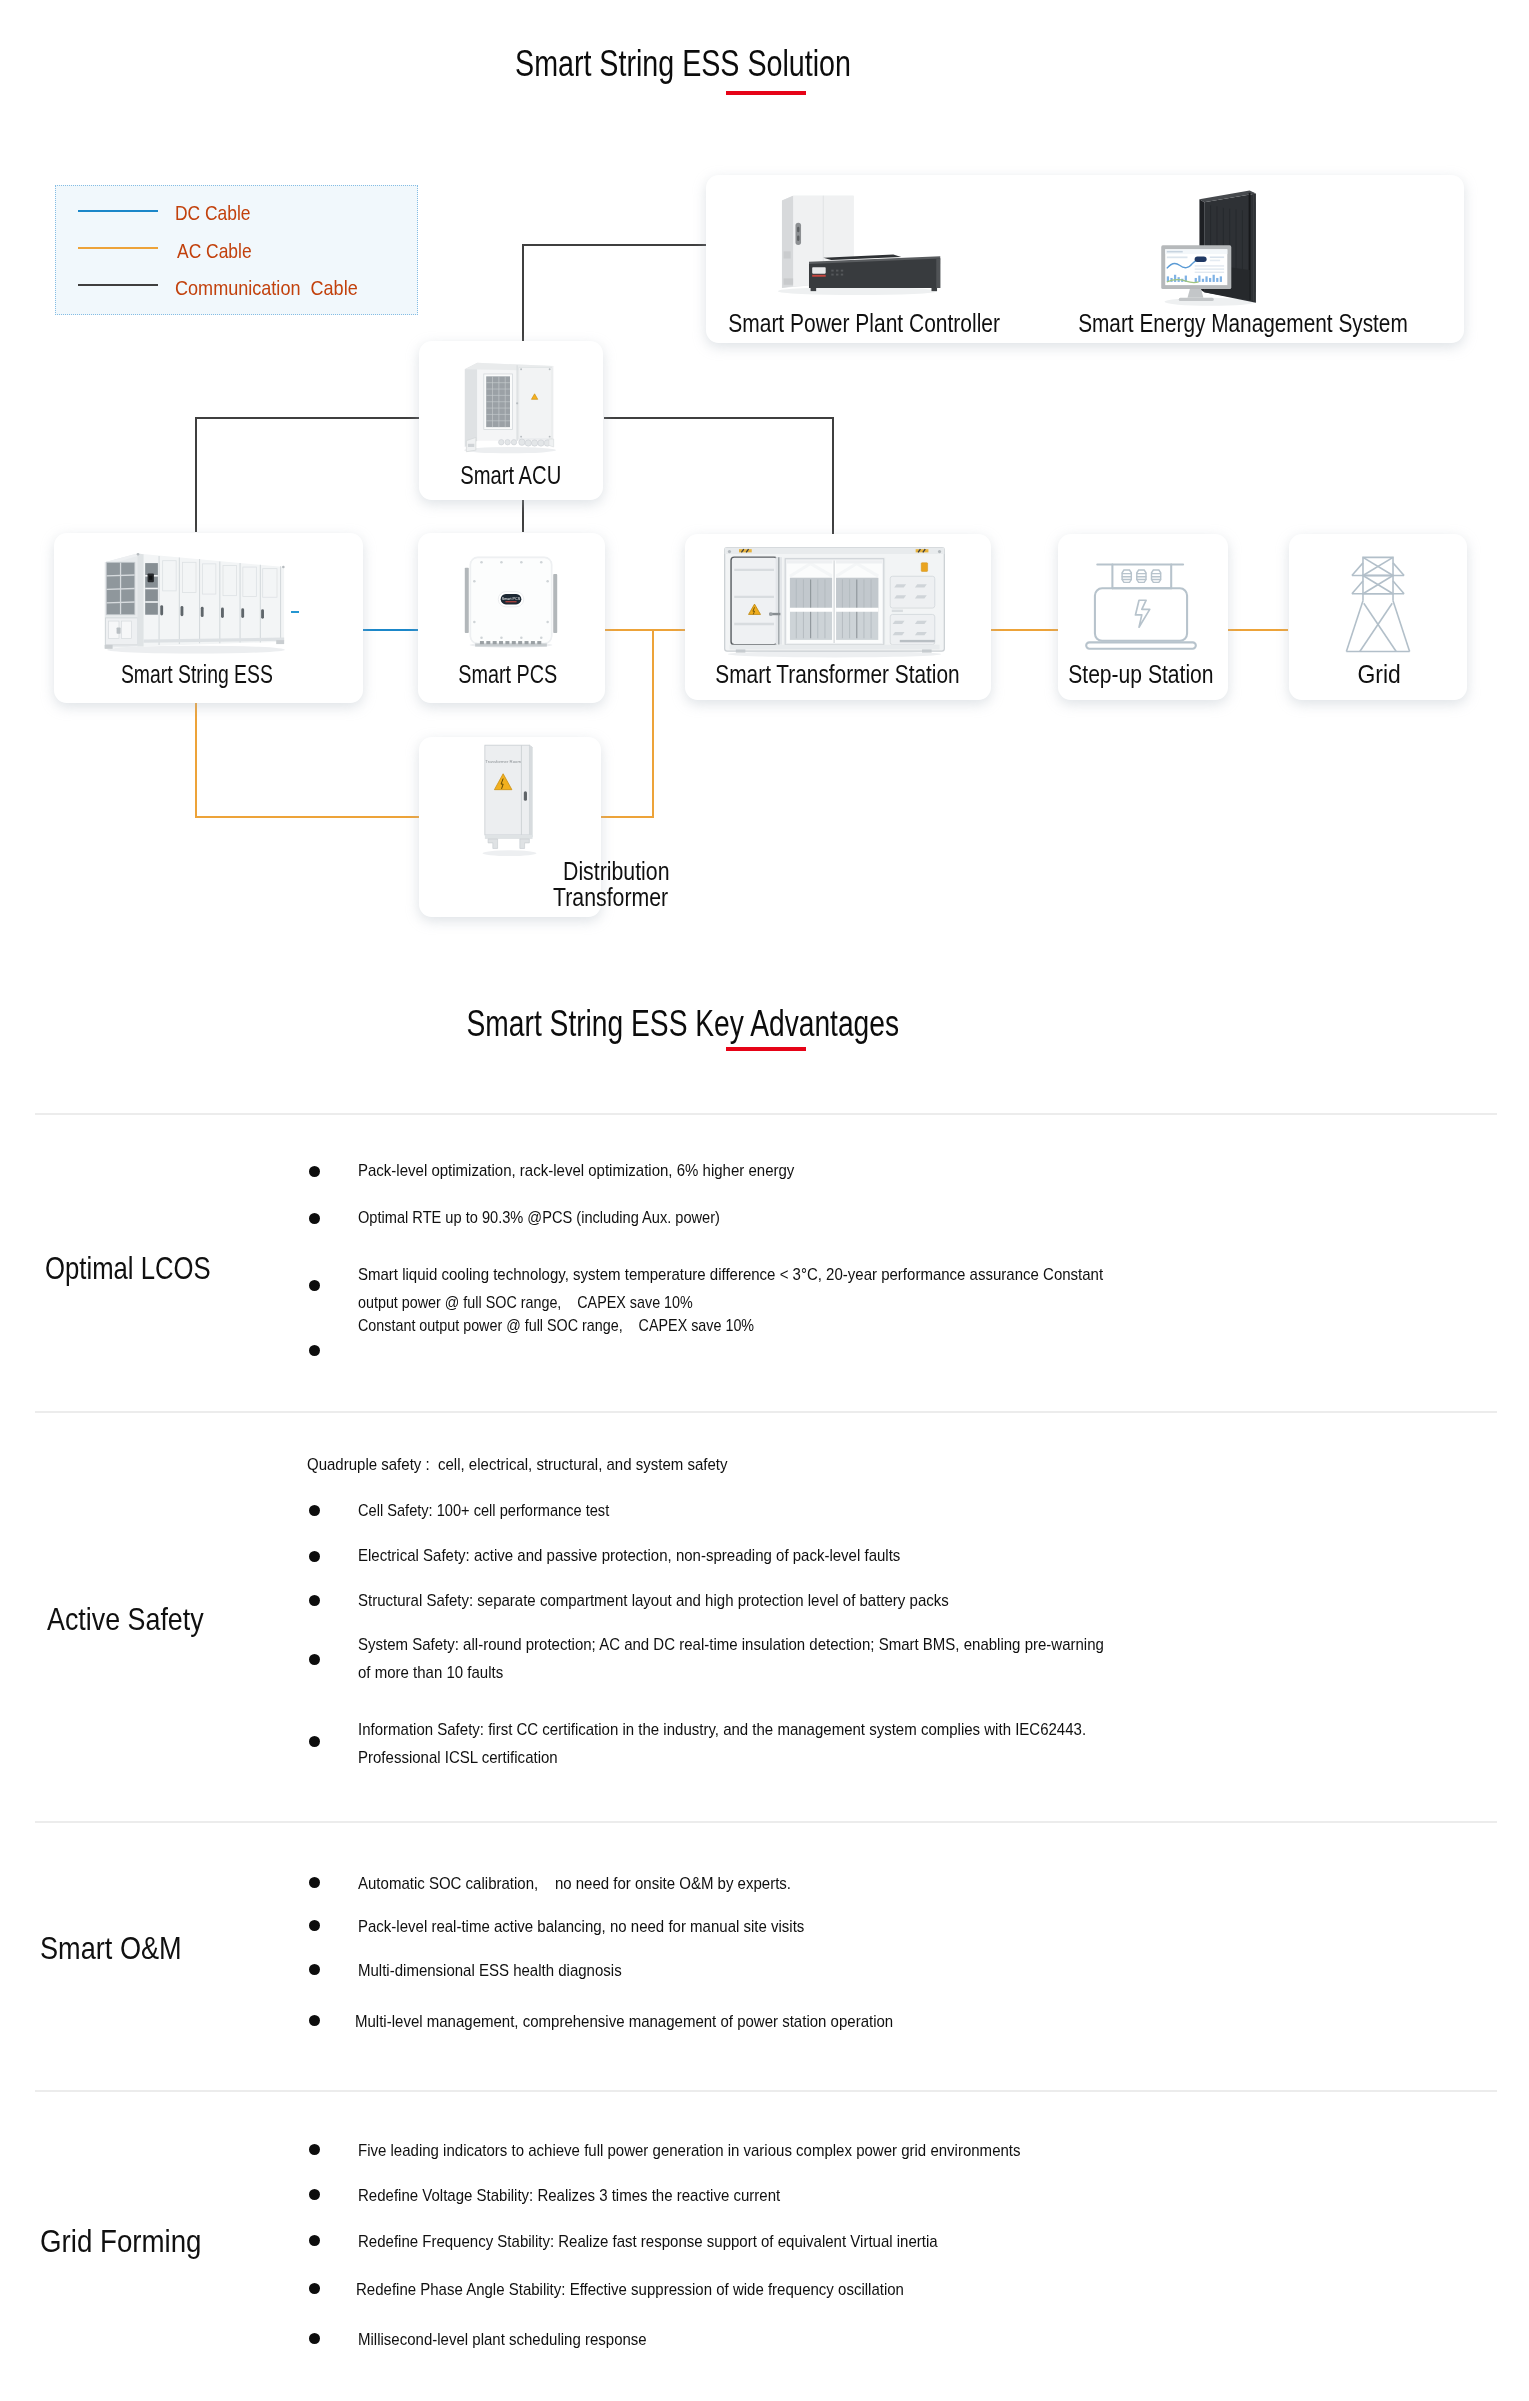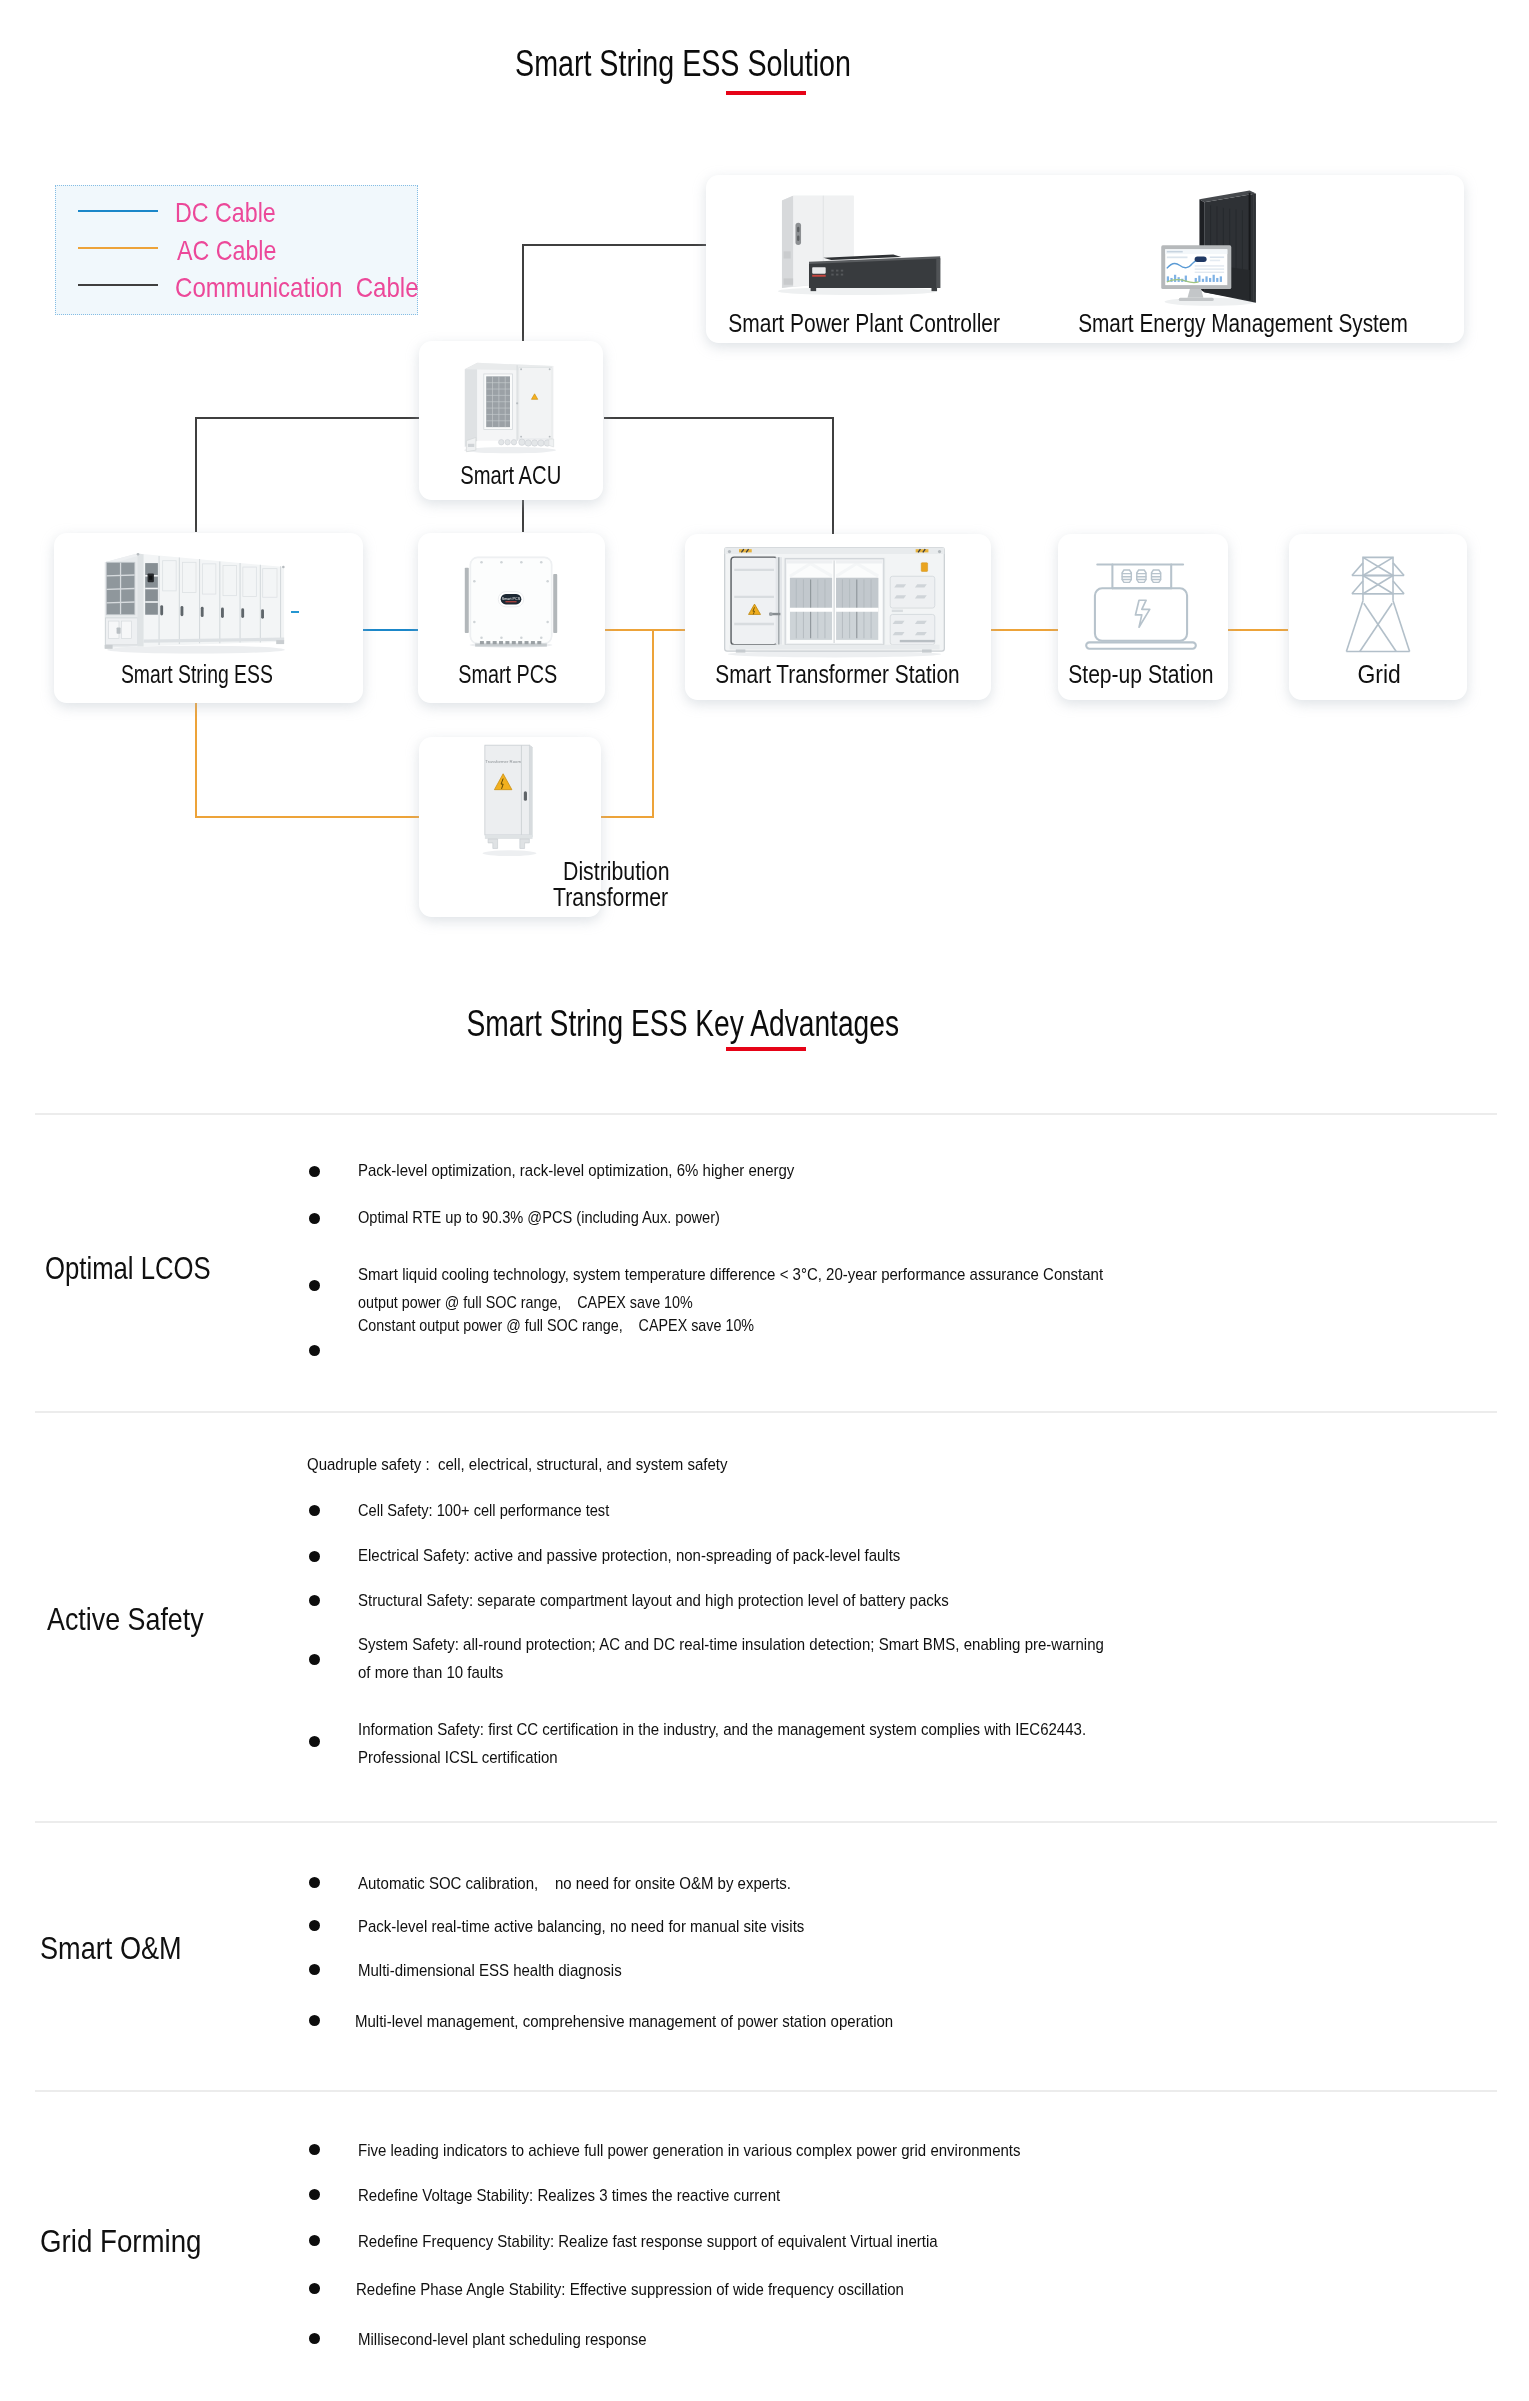--- a/index.html
+++ b/index.html
@@ -17,21 +17,21 @@
   .ac{background:#eda339;}
   .titlewrap{position:absolute;left:0;width:1316px;text-align:center;font-size:37px;line-height:40px;color:#0c0c0c;margin-left:25px;}
   .titlewrap .t{display:inline-block;transform:scaleX(0.78);transform-origin:center center;white-space:nowrap;}
   .redbar{position:absolute;background:#e60317;}
   .sep{position:absolute;left:35px;width:1462px;height:1.6px;background:#ececec;}
   .rowlabel{position:absolute;font-size:32px;line-height:35px;color:#101010;}
   .rowlabel .t{display:inline-block;transform:scaleX(0.76);transform-origin:left center;white-space:nowrap;}
   .bline{position:absolute;left:358px;font-size:17px;line-height:28px;color:#101010;}
   .bline .t{display:inline-block;transform:scaleX(0.883);transform-origin:left center;white-space:nowrap;}
   .dot{position:absolute;width:11px;height:11px;border-radius:50%;background:#0d0d0d;}
-  .legendtext{position:absolute;font-size:28px;line-height:21px;color:#ec4899;}
+  .legendtext{position:absolute;font-size:21px;line-height:21px;color:#c2410c;}
   .legendtext .t{display:inline-block;transform:scaleX(0.83);transform-origin:left center;white-space:nowrap;}
 </style>
 </head>
 <body>
 
 <div class="titlewrap" style="top:44px;"><span class="t" style="transform:scaleX(0.774);">Smart String ESS Solution</span></div>
 <div class="redbar" style="left:726px;top:91px;width:80px;height:4px;"></div>
 
 <div class="abs" style="left:55px;top:185px;width:363px;height:130px;background:#f1f8fc;border:0.8px dotted #85bde4;box-sizing:border-box;"></div>
 <div class="hline dc" style="left:78px;top:210px;width:80px;"></div>

